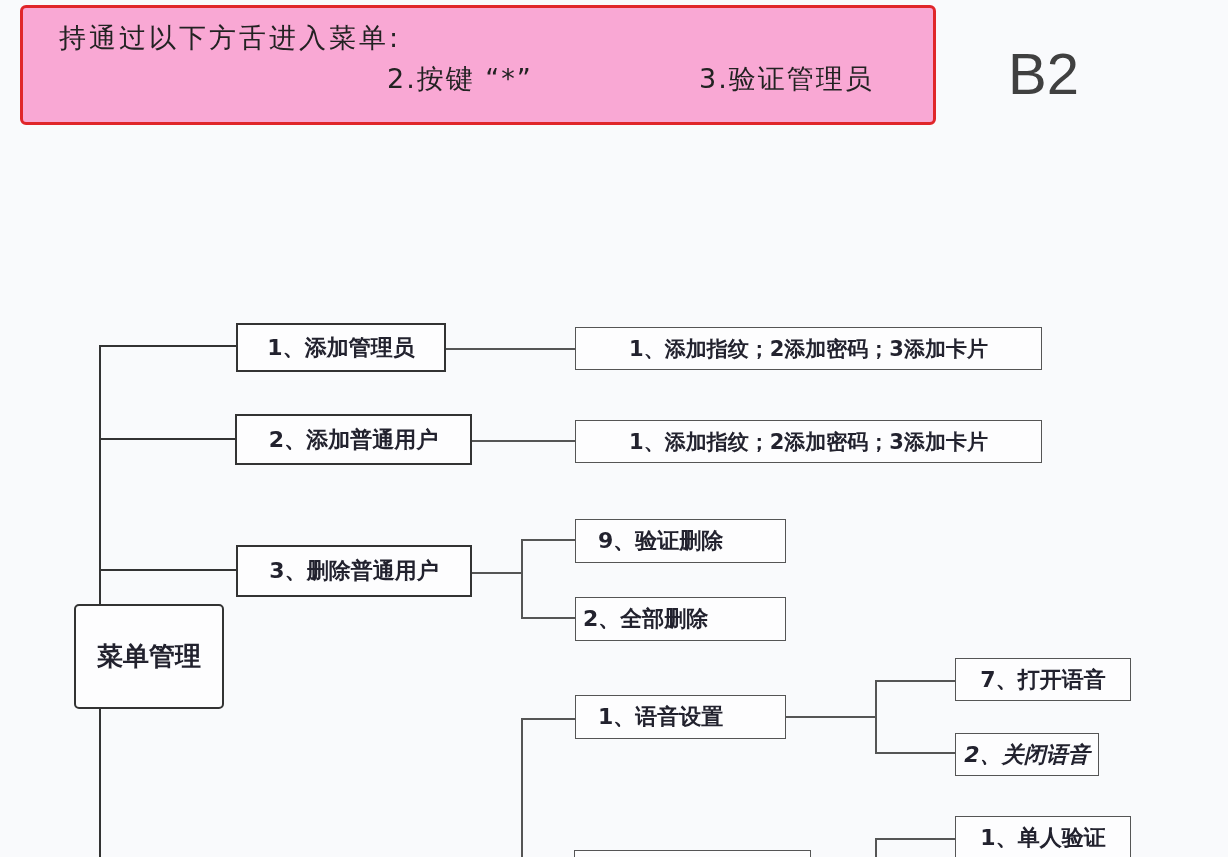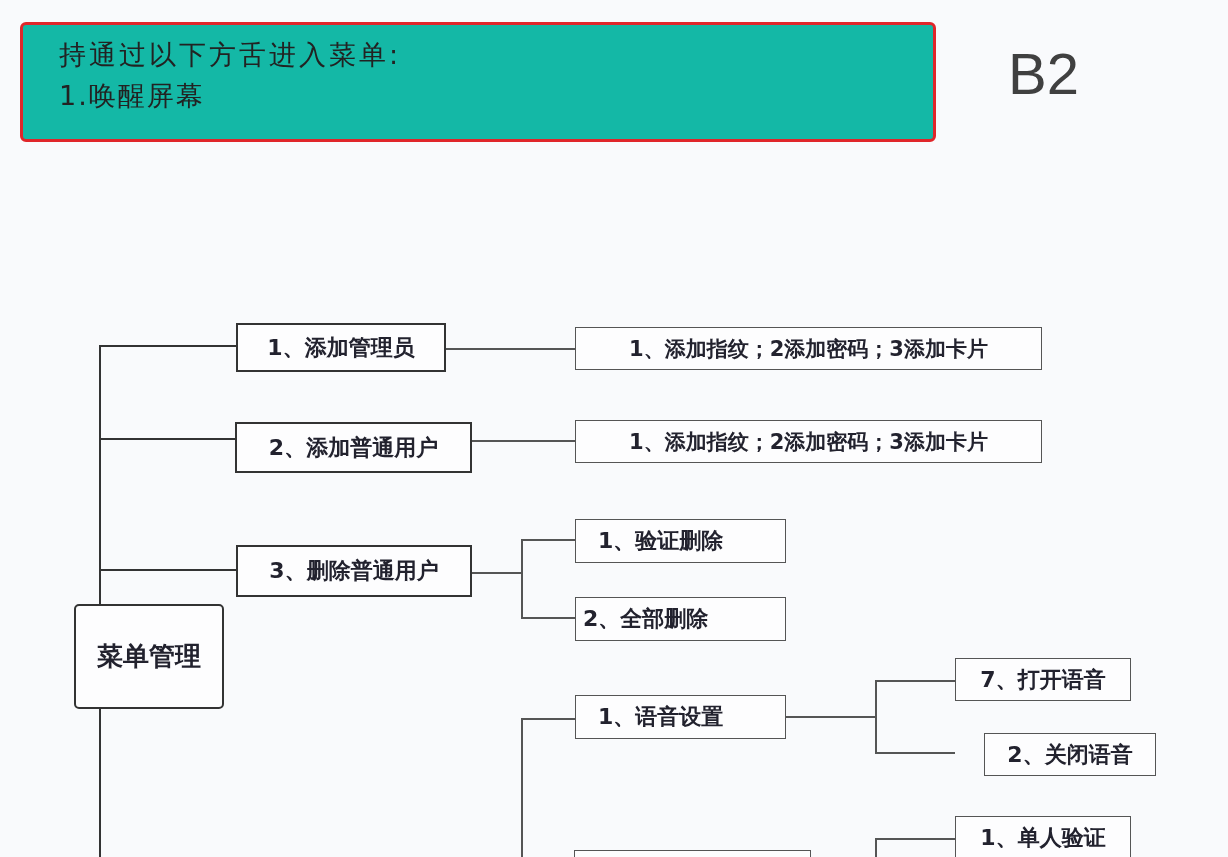--- a/index.html
+++ b/index.html
@@ -3,22 +3,22 @@
 <meta charset="utf-8">
 <style>
   html, body { margin: 0; padding: 0; }
   body {
     width: 1228px; height: 857px; overflow: hidden; position: relative;
     background: #f9fafc;
     font-family: "DejaVu Sans", sans-serif;
     color: #1c1c28;
   }
   .notice {
-    position: absolute; left: 20px; top: 22px; width: 916px; height: 120px;
-    border: 3px solid #e0262a; border-radius: 6px; background: #14b8a6;
+    position: absolute; left: 20px; top: 5px; width: 916px; height: 120px;
+    border: 3px solid #e0262a; border-radius: 6px; background: #f9a8d4;
     box-sizing: border-box;
   }
   .notice .line1 { position: absolute; left: 36px; top: 12px; font-size: 27px; letter-spacing: 3px; color: #222; }
   .notice .opt { position: absolute; top: 53px; font-size: 27px; letter-spacing: 2px; color: #222; }
   .badge { position: absolute; left: 1008px; top: 40px; font-size: 58px; color: #404040; font-family: "Liberation Sans", sans-serif; }
   .node {
     position: absolute; box-sizing: border-box; border: 2px solid #333; background: #fdfdfe;
     display: flex; align-items: center; justify-content: center;
     font-size: 22px; font-weight: bold; color: #22222e; white-space: nowrap;
   }
@@ -27,57 +27,58 @@
   .ln { position: absolute; background: #333; }
   .ln.v { width: 2px; }
   .ln.h { height: 2px; }
   .ln.thin { background: #555; }
 </style>
 </head>
 <body>
 
 <div class="notice">
   <div class="line1">持通过以下方舌进入菜单:</div>
-  <div class="opt" style="left:36px">1.唤醒屏幕</div>
+  <div class="opt" style="left:364px">2.按键 “*”</div>
+  <div class="opt" style="left:676px">3.验证管理员</div>
 </div>
 <div class="badge">B2</div>
 
 <div class="ln v" style="left:99px; top:345px; height:260px;"></div>
 <div class="ln v" style="left:99px; top:708px; height:149px;"></div>
 <div class="ln h" style="left:99px; top:345px; width:137px;"></div>
 <div class="ln h" style="left:99px; top:438px; width:136px;"></div>
 <div class="ln h" style="left:99px; top:569px; width:137px;"></div>
 
 <div class="node root" style="left:26px; top:604px; width:150px; height:105px;">菜单管理</div>
 
 <div class="node" style="left:236px; top:323px; width:210px; height:49px;">1、添加管理员</div>
-<div class="node" style="left:235px; top:414px; width:237px; height:51px;margin-top:8px;">2、添加普通用户</div>
+<div class="node" style="left:235px; top:414px; width:237px; height:51px;">2、添加普通用户</div>
 <div class="node" style="left:236px; top:545px; width:236px; height:52px;">3、删除普通用户</div>
 
 <div class="ln h thin" style="left:446px; top:348px; width:129px;"></div>
 <div class="ln h thin" style="left:472px; top:440px; width:103px;"></div>
 
 <div class="node thin" style="left:575px; top:327px; width:467px; height:43px; font-size:21px;">1、添加指纹；2添加密码；3添加卡片</div>
 <div class="node thin" style="left:575px; top:420px; width:467px; height:43px; font-size:21px;">1、添加指纹；2添加密码；3添加卡片</div>
 
 <div class="ln h thin" style="left:472px; top:572px; width:50px;"></div>
 <div class="ln v thin" style="left:521px; top:539px; height:80px;"></div>
 <div class="ln h thin" style="left:521px; top:539px; width:54px;"></div>
 <div class="ln h thin" style="left:521px; top:617px; width:54px;"></div>
-<div class="node thin" style="left:575px; top:519px; width:211px; height:44px; justify-content:flex-start; padding-left:22px;">1、验证删除</div>
+<div class="node thin" style="left:575px; top:519px; width:211px; height:44px; justify-content:flex-start; padding-left:22px;">9、验证删除</div>
 <div class="node thin" style="left:575px; top:597px; width:211px; height:44px; justify-content:flex-start; padding-left:7px;">2、全部删除</div>
 
 <div class="ln v thin" style="left:521px; top:718px; height:139px;"></div>
 <div class="ln h thin" style="left:521px; top:718px; width:54px;"></div>
 <div class="node thin" style="left:575px; top:695px; width:211px; height:44px; justify-content:flex-start; padding-left:22px;">1、语音设置</div>
 
 <div class="ln h thin" style="left:786px; top:716px; width:90px;"></div>
 <div class="ln v thin" style="left:875px; top:680px; height:74px;"></div>
 <div class="ln h thin" style="left:875px; top:680px; width:80px;"></div>
 <div class="ln h thin" style="left:875px; top:752px; width:80px;"></div>
 <div class="node thin" style="left:955px; top:658px; width:176px; height:43px;">7、打开语音</div>
-<div class="node thin" style="left:984px; top:733px; width:172px; height:43px;">2、关闭语音</div>
+<div class="node thin" style="left:955px; top:733px; width:144px; height:43px;font-style:italic;">2、关闭语音</div>
 
 <div class="ln v thin" style="left:875px; top:838px; height:19px;"></div>
 <div class="ln h thin" style="left:875px; top:838px; width:80px;"></div>
 <div class="node thin" style="left:955px; top:816px; width:176px; height:50px; align-items:flex-start; padding-top:6px;">1、单人验证</div>
 
 <div class="node thin" style="left:574px; top:850px; width:237px; height:30px;"></div>
 
 </body></html>

